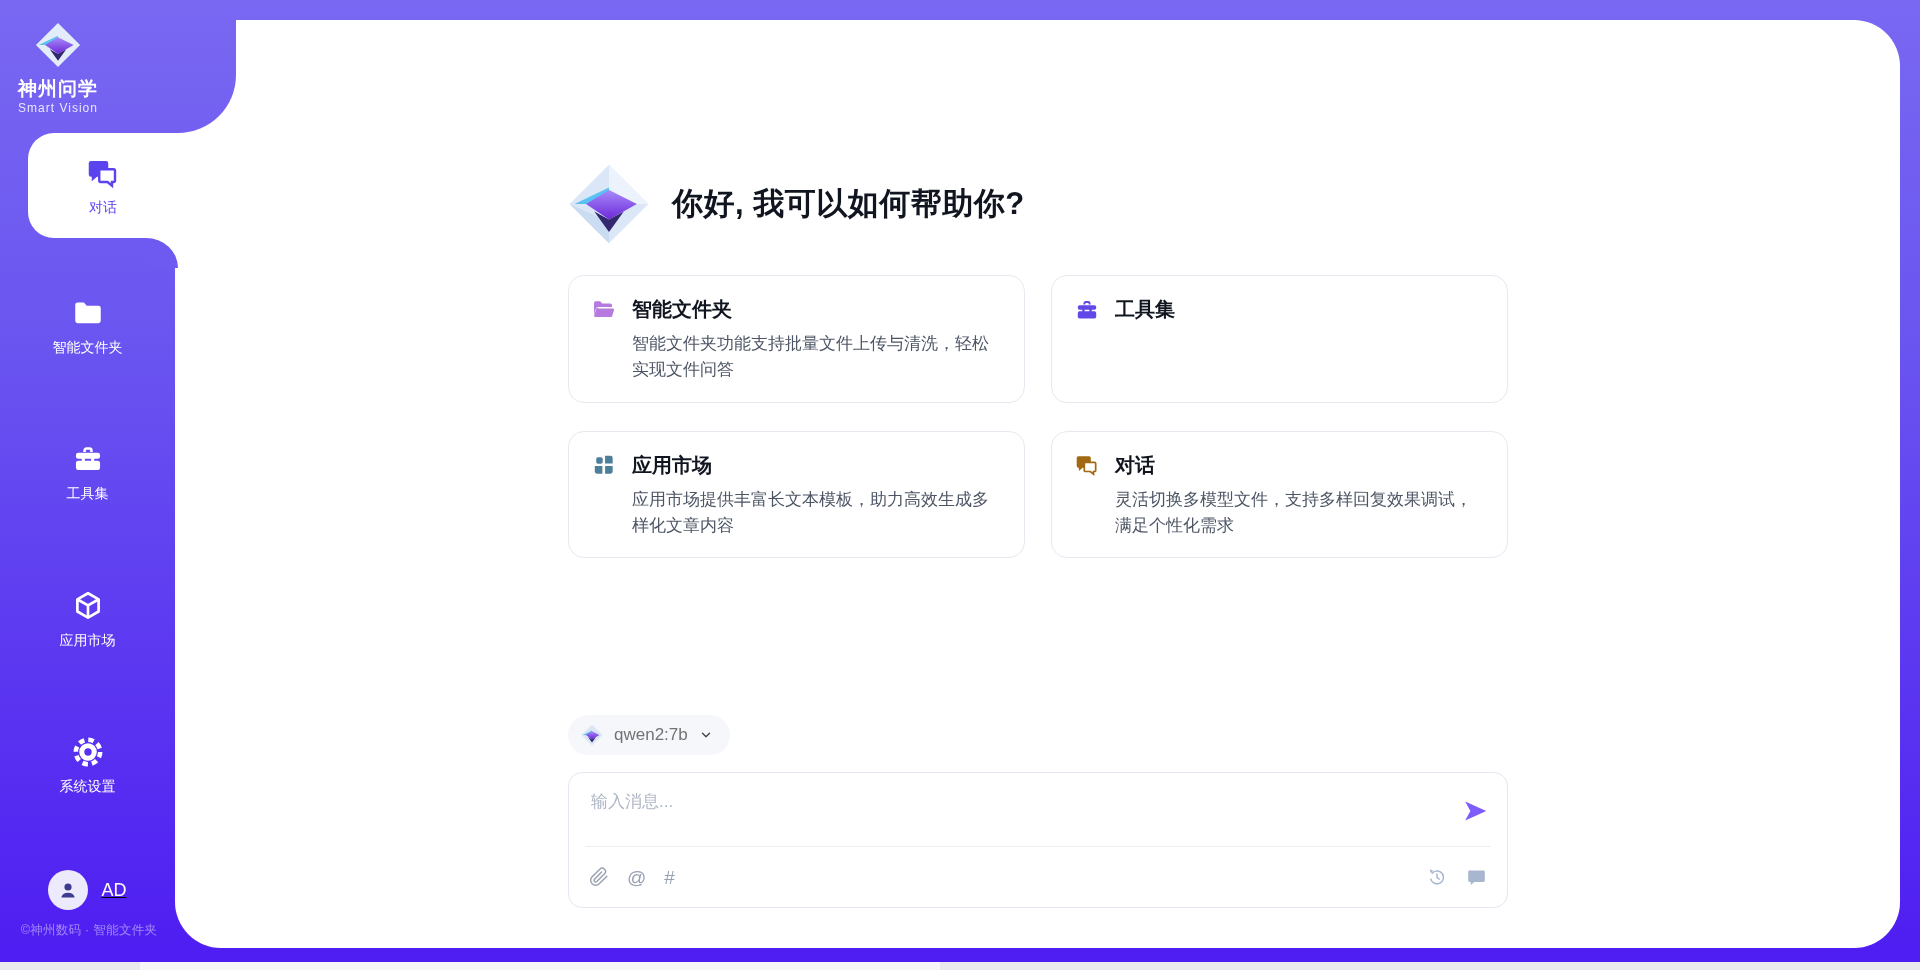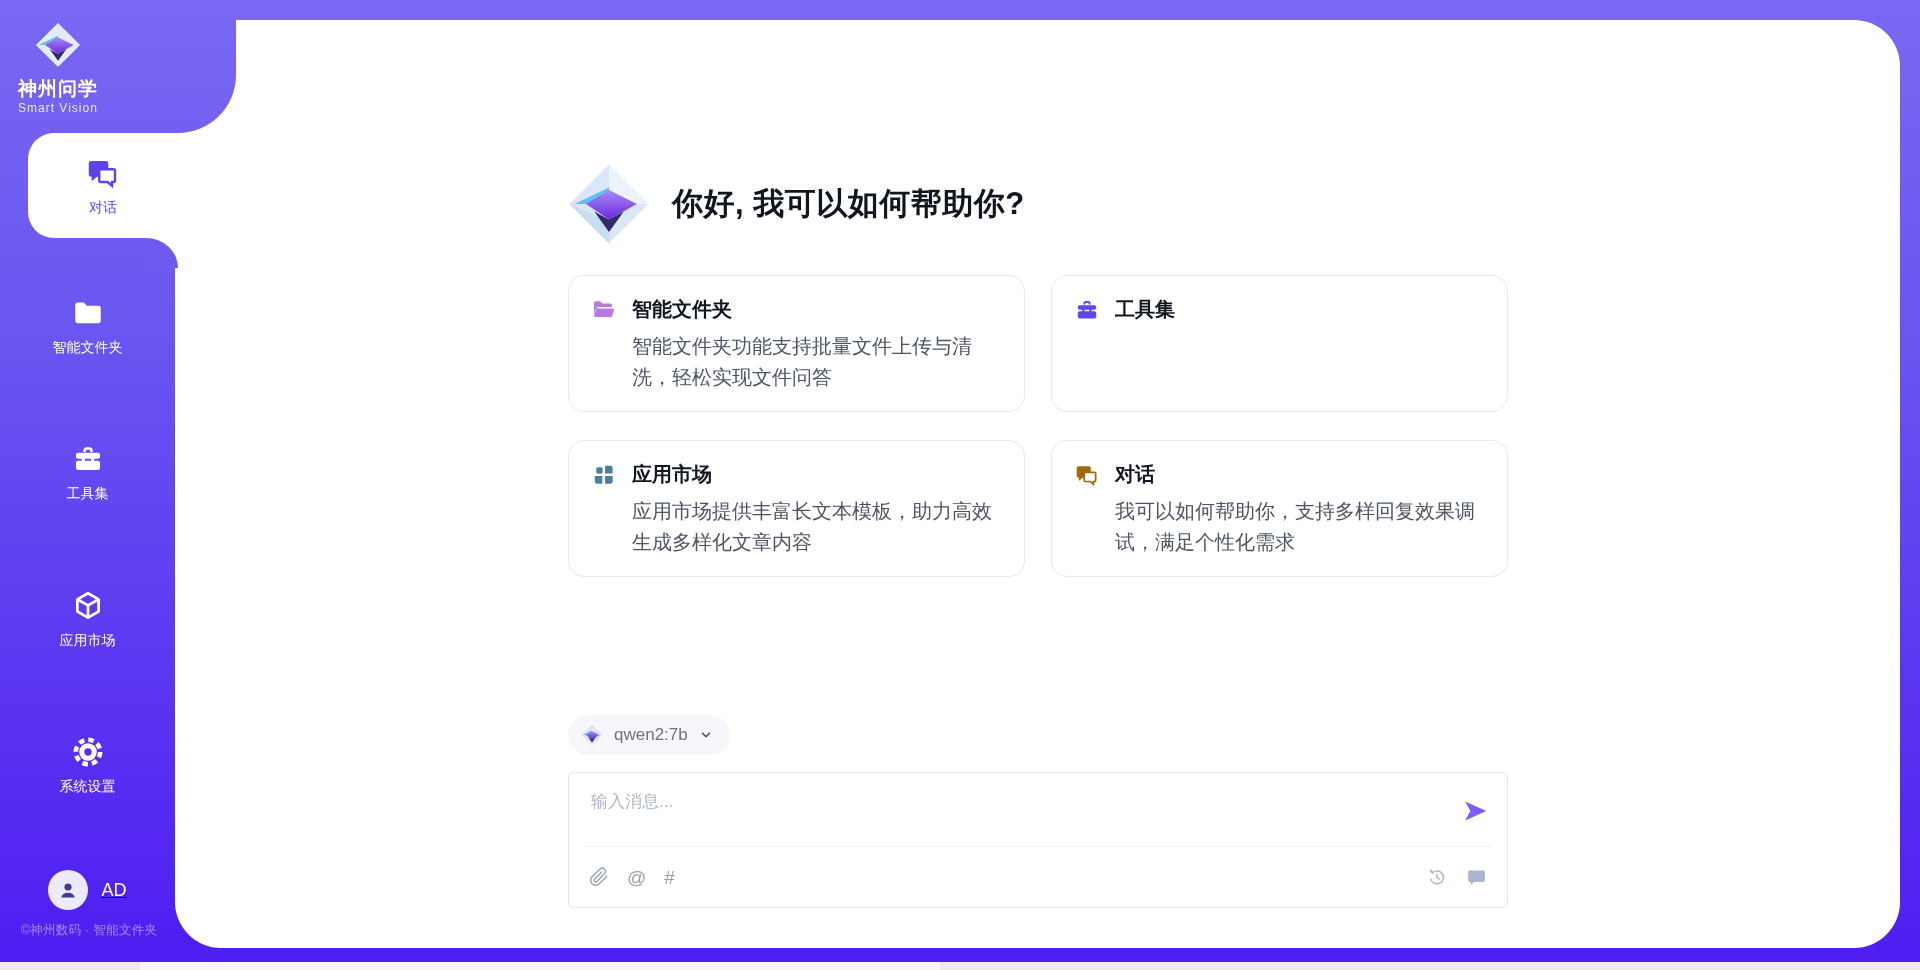--- a/index.html
+++ b/index.html
@@ -11,21 +11,21 @@
   .panel{position:absolute;left:175px;top:20px;width:1725px;height:928px;
          background:#ffffff;border-radius:46px;}
   .content{position:absolute;left:393px;top:0;width:940px;height:100%;}
 
   
   .logo-block{position:absolute;left:0;top:0;width:236px;height:133px;z-index:3;
               background:linear-gradient(180deg,#7968f2,#7360f1);border-radius:0 0 58px 0;}
   .logo{position:absolute;left:18px;top:22px;display:flex;align-items:center;gap:10px;flex-direction:column;}
   .logo-texts{display:flex;flex-direction:column;line-height:1.15;}
   .logo-name{color:#fff;font-size:19px;font-weight:700;letter-spacing:1px;}
-  .logo-sub{color:#e8e6ff;font-size:12px;letter-spacing:1px;margin-top:2px;}
+  .logo-sub{color:#e8e6ff;font-size:12px;letter-spacing:1px;margin-top:2px;text-align:center;}
 
   .tab-active{position:absolute;left:28px;top:133px;width:150px;height:105px;z-index:3;
               background:#fff;border-radius:26px 0 0 26px;display:flex;flex-direction:column;
               align-items:center;justify-content:center;gap:8px;cursor:pointer;}
   .tab-active .nav-label{color:#5b43ee;}
   .corner{position:absolute;left:146px;top:238px;width:32px;height:30px;background:#fff;z-index:2;overflow:hidden;}
   .corner > div{width:100%;height:100%;background:#6e5af1;border-top-right-radius:100%;}
 
   .nav-item{position:absolute;left:0;width:175px;display:flex;flex-direction:column;
             align-items:center;gap:9px;color:#fff;cursor:pointer;z-index:3;}
@@ -44,30 +44,30 @@
   .greeting{position:absolute;top:143px;left:0;display:flex;align-items:center;gap:22px;}
   .greeting-text{font-size:31px;font-weight:700;color:#10151f;letter-spacing:.5px;}
 
   
   .cards{position:absolute;top:255px;left:0;width:940px;display:grid;
          grid-template-columns:1fr 1fr;gap:28px 26px;}
   .card{background:#fff;border:1px solid #e7e9f1;border-radius:16px;min-height:125px;
         padding:20px 22px 18px 22px;cursor:pointer;}
   .card-head{display:flex;align-items:center;gap:15px;}
   .card-title{font-size:20px;font-weight:700;color:#10151f;}
-  .card-desc{margin:8px 0 0 41px;font-size:20px;line-height:1.55;color:#4d5565;font-family:Liberation Serif, serif;}
+  .card-desc{margin:8px 0 0 41px;font-size:17px;line-height:1.55;color:#4d5565;font-family:Liberation Serif, serif;}
 
   
   .pill{position:absolute;top:695px;left:0;display:inline-flex;align-items:center;gap:11px;
         padding:9px 17px 9px 13px;background:#f6f7fb;border-radius:24px;cursor:pointer;}
   .pill-label{font-size:17px;color:#737373;}
 
   
   .composer{position:absolute;top:752px;left:0;width:940px;height:136px;
-            border:1px solid #e4e7ef;border-radius:6px;background:#fff;}
+            border:1px solid #e4e7ef;border-radius:14px;background:#fff;}
   .composer textarea{position:absolute;left:20px;top:15px;width:850px;height:50px;border:none;
             outline:none;resize:none;font-size:17px;color:#333;background:transparent;}
   .composer textarea::placeholder{color:#aeb6c4;}
   .send-btn{position:absolute;right:18px;top:25px;cursor:pointer;display:flex;}
   .comp-divider{position:absolute;left:16px;right:16px;top:73px;border-top:1px solid #edeff4;}
   .comp-footer{position:absolute;left:20px;right:20px;top:74px;height:60px;display:flex;
                align-items:center;justify-content:space-between;}
   .comp-left,.comp-right{display:flex;align-items:center;gap:18px;}
   .glyph-icon{font-size:19px;color:#98a1b3;cursor:pointer;line-height:1;}
   .icon-btn{display:flex;cursor:pointer;}
@@ -155,21 +155,21 @@
         <div class="card">
           <div class="card-head">
             <span class="icon-btn">
               <svg width="26" height="26" viewBox="0 0 24 24">
                 <path d="M3 4h11a1.5 1.5 0 0 1 1.5 1.5V13a1.5 1.5 0 0 1-1.5 1.5H8l-3.5 3v-3H4A1.5 1.5 0 0 1 2.5 13V5.5A1.5 1.5 0 0 1 4 4z" fill="#a16a12"></path>
                 <path d="M10.5 9.5h8.5a1 1 0 0 1 1 1V17a1 1 0 0 1-1 1h-1v2.5L15 18h-4.5a1 1 0 0 1-1-1v-6.5a1 1 0 0 1 1-1z" fill="#fff" stroke="#a16a12" stroke-width="1.6"></path>
               </svg>
             </span>
             <span class="card-title">对话</span>
           </div>
-          <div class="card-desc">我可以如何帮助你，支持多样回复效果调试，满足个性化需求</div>
+          <div class="card-desc">灵活切换多模型文件，支持多样回复效果调试，满足个性化需求</div>
         </div>
       </div>
 
       <div class="pill">
         <span style="display:flex">
           <svg width="22" height="22" viewBox="0 0 100 100">
             <polygon points="50,2 98,50 50,98 2,50" fill="#dbe7f7"></polygon>
             <polygon points="8,50 50,30 50,50" fill="#59c2f2"></polygon>
             <polygon points="50,33 84,50 50,69 22,50" fill="url(#dgrad)"></polygon>
             <polygon points="50,69 68,59 50,84 32,59" fill="#33286f"></polygon>

